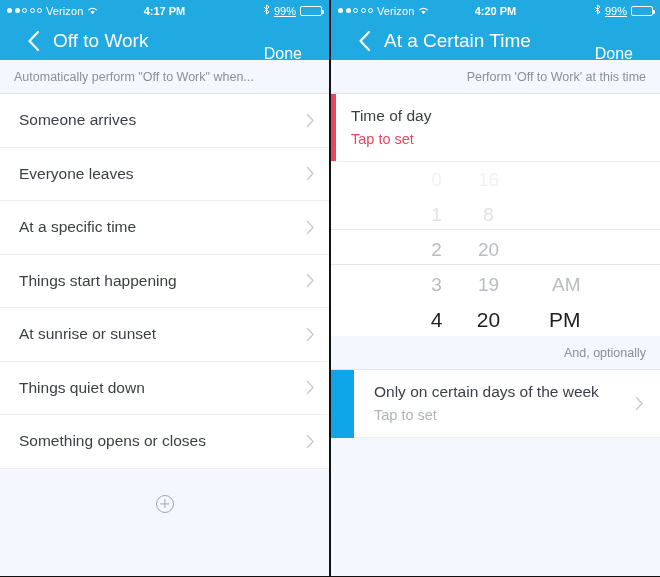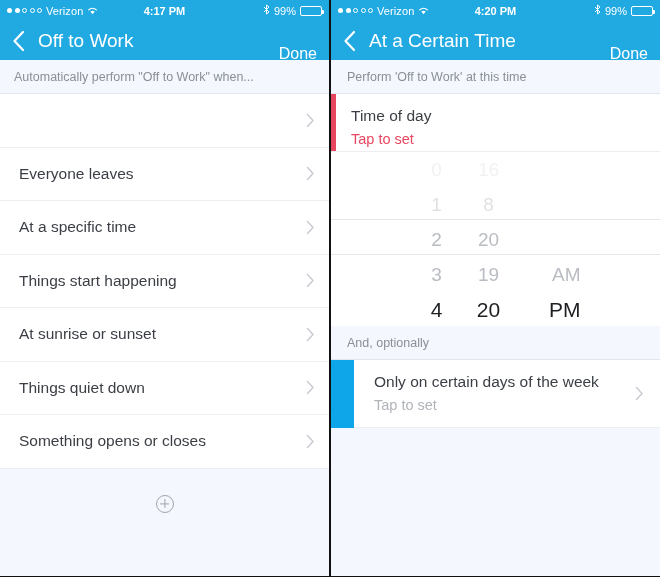--- a/index.html
+++ b/index.html
@@ -40,35 +40,35 @@
   .carrier { font-size: 11px; letter-spacing: .1px; }
   .wifi { width: 11px; height: 9px; position: relative; display:inline-block; }
   .wifi svg { display:block; }
   .sb-center {
     position: absolute; left: 0; right: 0; top: 0; bottom: 0;
     display: flex; align-items: center; justify-content: center;
     font-size: 11px; font-weight: bold; pointer-events: none;
   }
   .sb-right { margin-left: auto; display: flex; align-items: center; gap: 4px; }
   .bt { font-size: 11px; line-height: 1; }
-  .pct { font-size: 11px; }
+  .pct { font-size: 11px; text-decoration: underline; }
   .battery { width: 22px; height: 10px; border: 1px solid #ffffff; border-radius: 2px; position: relative; padding: 1px; }
   .battery::after {
     content: ""; position: absolute; right: -3px; top: 3px;
     width: 2px; height: 4px; background: #ffffff; border-radius: 0 1px 1px 0;
   }
   .battery .fill { height: 100%; background: #ffffff; border-radius: 1px; }
 
   
   .navbar {
     height: 39px;
     background: #21a9e1;
     color: #ffffff;
     display: flex; align-items: center;
-    padding: 0 12px;
+    padding: 0 27px;
     position: relative;
   }
   .back {
     width: 20px; height: 24px; flex: 0 0 auto;
     display: flex; align-items: center; justify-content: flex-start;
     cursor: pointer;
   }
   .navtitle {
     font-size: 19px; margin-left: 6px;
     white-space: nowrap;
@@ -78,21 +78,21 @@
   }
 
   
   .section-head {
     background: #f4f7fd;
     color: #8a8f98;
     font-size: 12.5px;
     padding: 10px 14px 9px 14px;
     border-bottom: 1px solid #e2e6ec;
   }
-  .section-head.right-pad { padding-left: 16px; }
+  .section-head.right-pad { padding-left: 16px; text-align: right; }
 
   
   .list { background: #ffffff; }
   .row {
     position: relative;
     height: 53.5px;
     display: flex; align-items: center;
     padding: 0 14px 0 19px;
     background: #ffffff;
     border-bottom: 1px solid #eceef1;
@@ -122,21 +122,21 @@
     content: ""; position: absolute; background: #9fa4ac;
   }
   .plus-circle::before { left: 3.5px; right: 3.5px; top: 50%; height: 1.2px; transform: translateY(-50%); }
   .plus-circle::after  { top: 3.5px; bottom: 3.5px; left: 50%; width: 1.2px; transform: translateX(-50%); }
   .addlabel { font-size: 14px; color: #6b7078; }
 
   
   .accent-row {
     position: relative;
     background: #ffffff;
-    padding: 13px 16px 4px 20px;
+    padding: 13px 16px 14px 20px;
     border-bottom: 1px solid #eceef1;
     cursor: pointer;
   }
   .accent-bar {
     position: absolute; left: 0; top: 0; bottom: 0; width: 5px;
     background: #e8455f;
   }
   .accent-title { font-size: 15.5px; color: #3b3f45; margin-bottom: 6px; }
   .accent-sub { font-size: 14.5px; color: #e8455f; }
 
@@ -236,20 +236,21 @@
         </svg>
       </span>
       <span class="navtitle">Off to Work</span>
       <span class="done">Done</span>
     </div>
 
     <div class="section-head">Automatically perform "Off to Work" when...</div>
 
     <div class="list">
       <div class="row">
+        <span class="label">Someone arrives</span>
         <span class="chev">
           <svg width="9" height="15" viewBox="0 0 9 15">
               <path d="M1.5 1.5 L7 7.5 L1.5 13.5" stroke="#c8ccd2" stroke-width="1.5" fill="none" stroke-linecap="round" stroke-linejoin="round"></path>
             </svg>
         </span>
       </div>
       <div class="row">
         <span class="label">Everyone leaves</span>
         <span class="chev">
           <svg width="9" height="15" viewBox="0 0 9 15">

